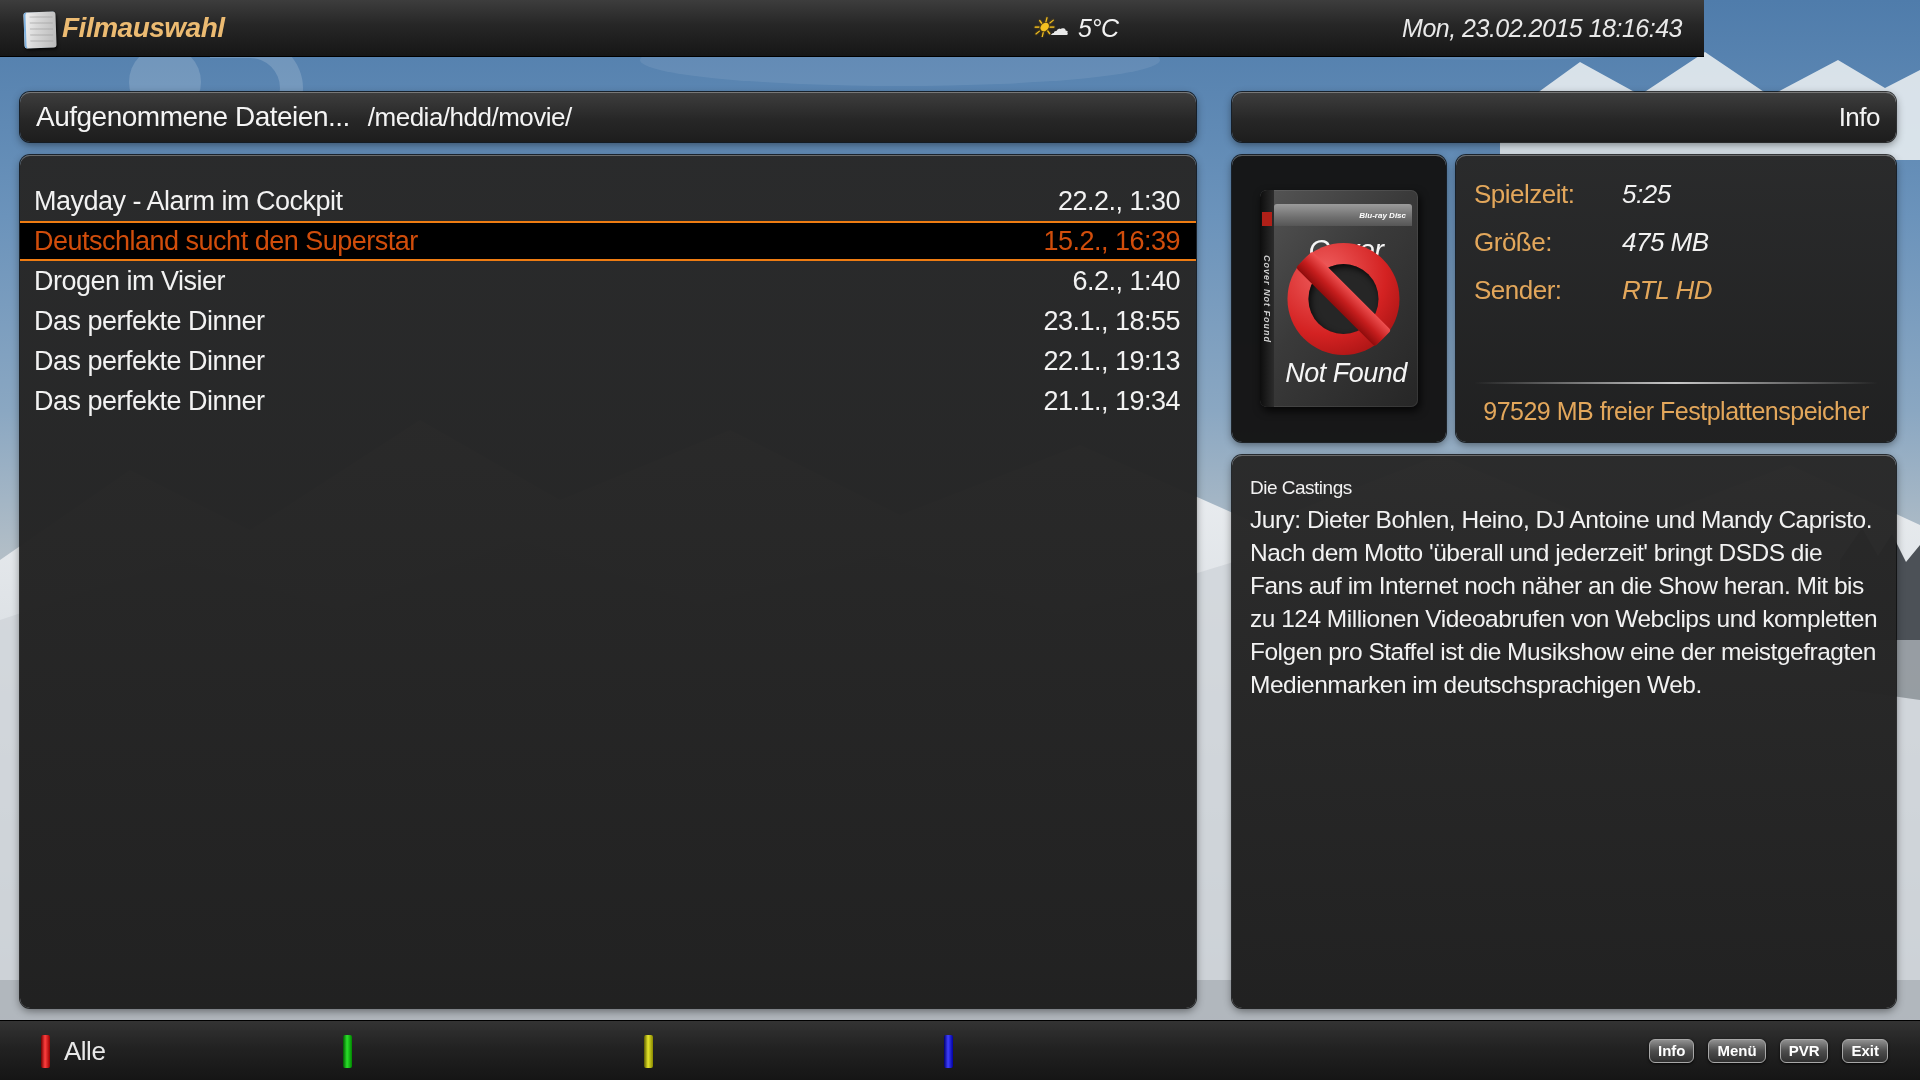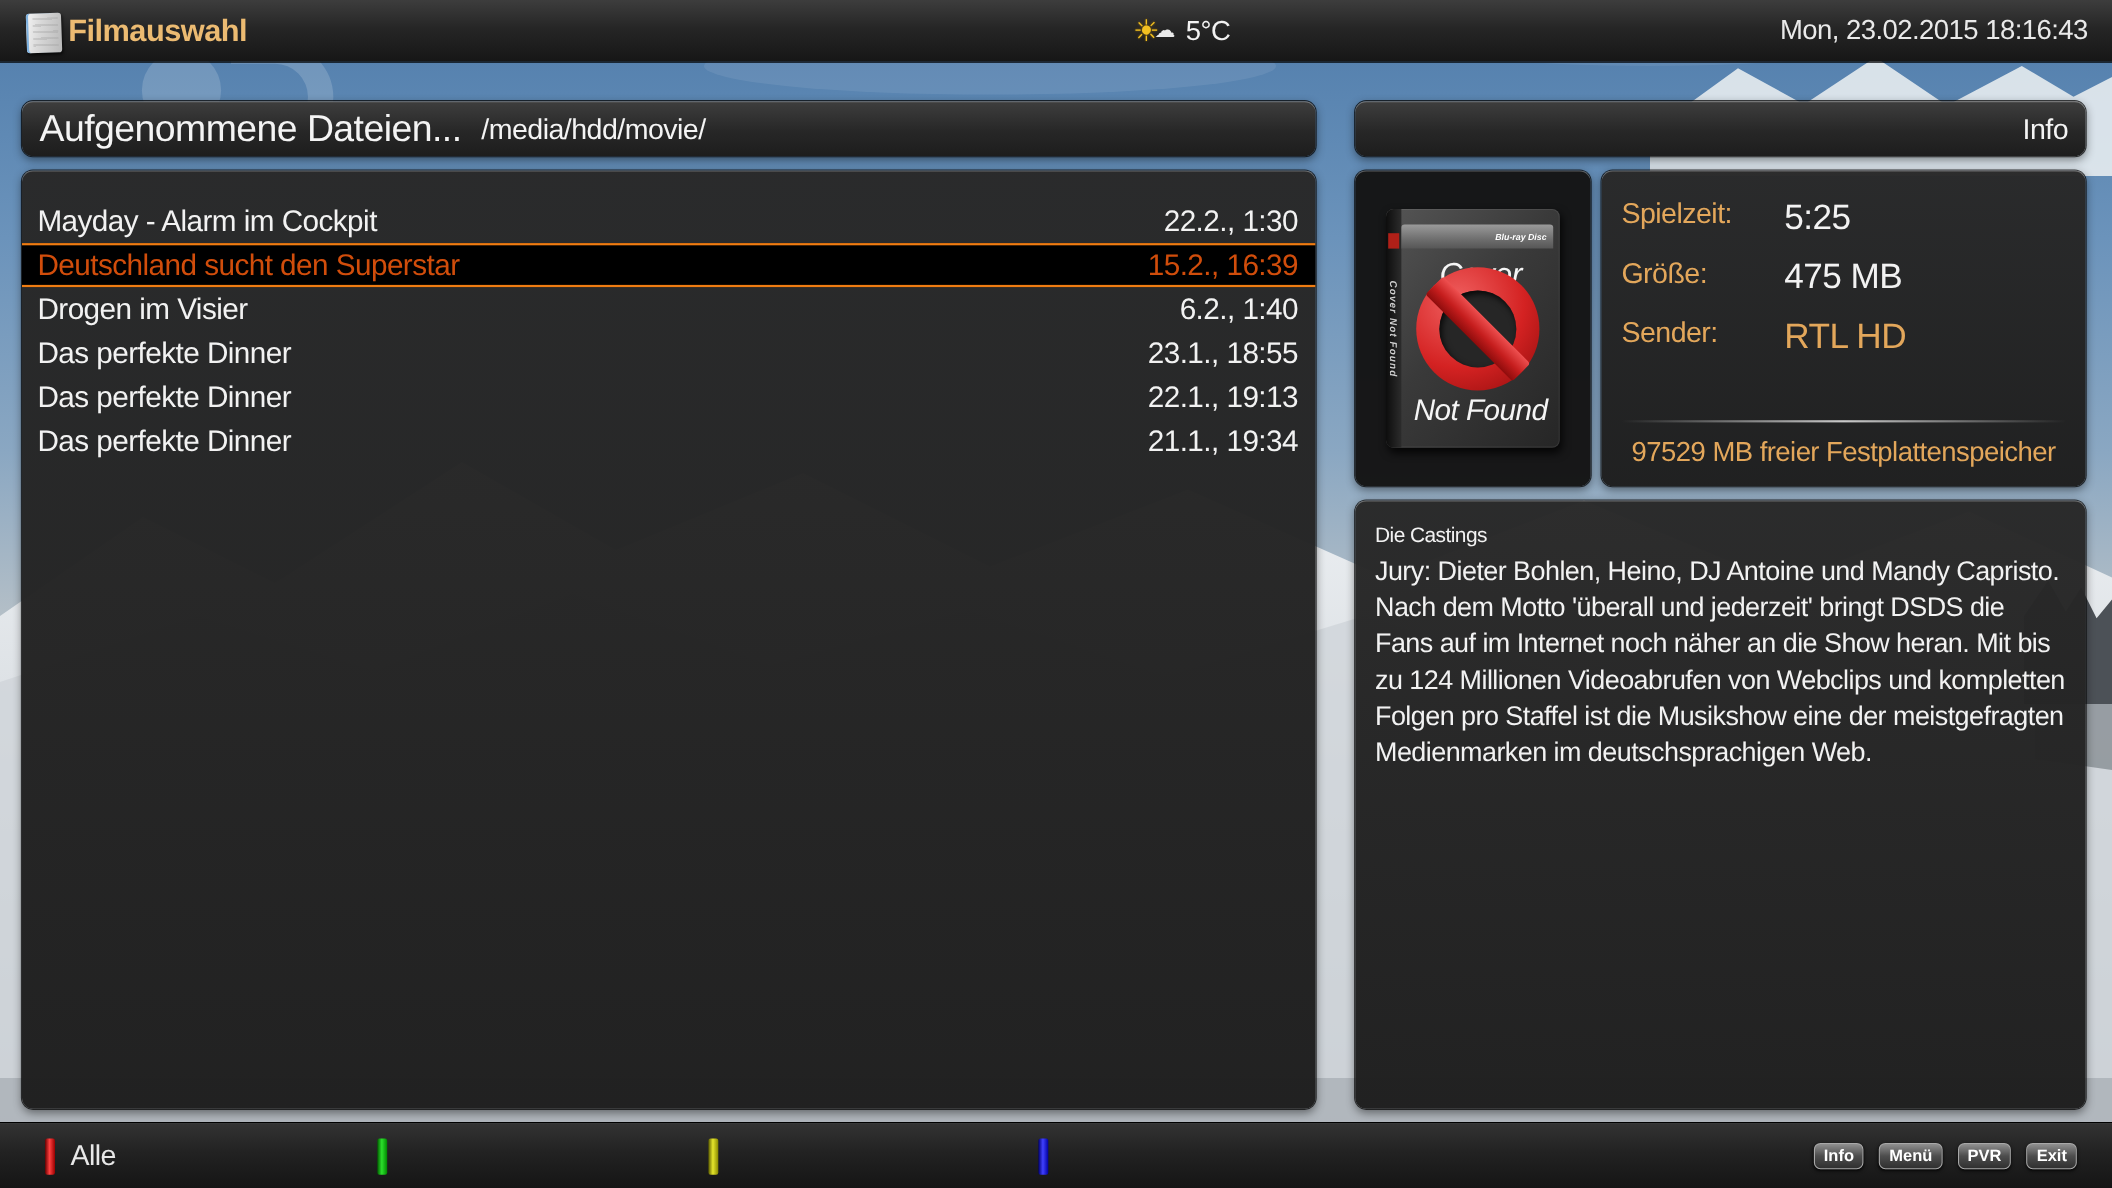--- a/index.html
+++ b/index.html
@@ -5,24 +5,24 @@
   * { margin:0; padding:0; box-sizing:border-box; }
   html,body { width:1920px; height:1080px; overflow:hidden; background:#000; }
   body { font-family:"Liberation Sans", sans-serif; }
   #screen { position:relative; width:1920px; height:1080px; overflow:hidden; letter-spacing:-0.5px; }
 
   
   #bg { position:absolute; inset:0; }
 
   
   .top-bar {
-    position:absolute; left:0; top:0; width:1920px; height:57px;
+    position:absolute; left:0; top:0; width:1704px; height:57px;
     background:linear-gradient(180deg,#3d3d3d 0%,#262626 45%,#161616 100%);
     border-bottom:1px solid #000;
-    display:flex; align-items:center;
+    display:flex; align-items:center;font-style:italic;
   }
   .case-icon {
     position:absolute; left:24px; top:12px; width:32px; height:36px;
     background:linear-gradient(100deg,#f4f4f4 0%,#d8d8d8 40%,#b9b9b9 100%);
     border-radius:3px; transform:rotate(-2deg);
     box-shadow:1px 2px 3px rgba(0,0,0,.7), inset 2px 0 0 #7fb2e0;
   }
   .case-icon::after{ content:""; position:absolute; left:6px; top:4px; right:3px; bottom:4px;
     background:repeating-linear-gradient(180deg, rgba(160,160,160,.35) 0 2px, transparent 2px 6px); }
   .app-title { position:absolute; left:62px; top:50%; transform:translateY(-50%);
@@ -42,21 +42,21 @@
     position:absolute;
     background:linear-gradient(180deg, rgba(41,41,41,.98) 0%, rgba(30,30,30,.98) 100%);
     border-radius:10px;
     box-shadow:0 0 0 1px rgba(5,5,5,.75), inset 0 1px 0 rgba(255,255,255,.30), 0 3px 9px rgba(0,0,0,.45);
   }
   .header-bar {
     background:linear-gradient(180deg,#3e3e3e 0%,#272727 55%,#1d1d1d 100%);
     display:flex; align-items:center;
   }
   .left-header { left:20px; top:92px; width:1176px; height:50px; padding:0 16px; }
-  .left-header .hdr-text { color:#f4f4f4; font-size:34px; }
+  .left-header .hdr-text { color:#f4f4f4; font-size:28px; }
   .left-header .hdr-path { color:#f4f4f4; font-size:26px; margin-left:18px; }
   .right-header { left:1232px; top:92px; width:664px; height:50px; padding:0 16px; justify-content:flex-end; }
   .right-header .hdr-text { color:#f4f4f4; font-size:26px; }
 
   
   .movie-list { left:20px; top:155px; width:1176px; height:853px; padding-top:26px; overflow:hidden; }
   .list-row { position:relative; height:40px; display:flex; align-items:center; justify-content:space-between;
     padding:0 16px 0 14px; }
   .list-row .row-title { color:#f2f2f2; font-size:27px; white-space:nowrap; }
   .list-row .row-date  { color:#f2f2f2; font-size:27px; white-space:nowrap; }
@@ -89,21 +89,21 @@
   .no-slash { position:absolute; left:50%; top:50%; width:112px; height:23px;
     transform:translate(-50%,-50%) rotate(45deg); border-radius:3px;
     background:linear-gradient(180deg,#ee5050 0%,#c51d1d 55%,#8e0c0c 100%); }
   .cover-bottom-text { position:absolute; left:14px; right:0; bottom:18px; text-align:center;
     color:#f5f5f5; font-size:27px; font-style:italic; }
 
   
   .details-panel { left:1456px; top:155px; width:440px; height:287px; padding:24px 0 0 18px; }
   .detail-row { display:flex; margin-bottom:17px; }
   .detail-label { width:148px; color:#e3a75b; font-size:26px; }
-  .detail-value { color:#f2f2f2; font-size:32px; }
+  .detail-value { color:#f2f2f2; font-size:26px;font-style:italic; }
   .detail-value.accent { color:#e3a75b; }
   .details-divider { position:absolute; left:18px; right:18px; bottom:58px; height:2px;
     background:linear-gradient(90deg, rgba(255,255,255,0) 0%, rgba(230,230,230,.85) 50%, rgba(255,255,255,0) 100%); }
   .free-space { position:absolute; left:0; right:0; bottom:16px; text-align:center;
     color:#e3a75b; font-size:25px; }
 
   
   .description-panel { left:1232px; top:455px; width:664px; height:553px; padding:22px 18px 0 18px; }
   .desc-title { color:#f2f2f2; font-size:19px; margin-bottom:4px; }
   .desc-text { color:#f2f2f2; font-size:24.5px; line-height:33px; }

